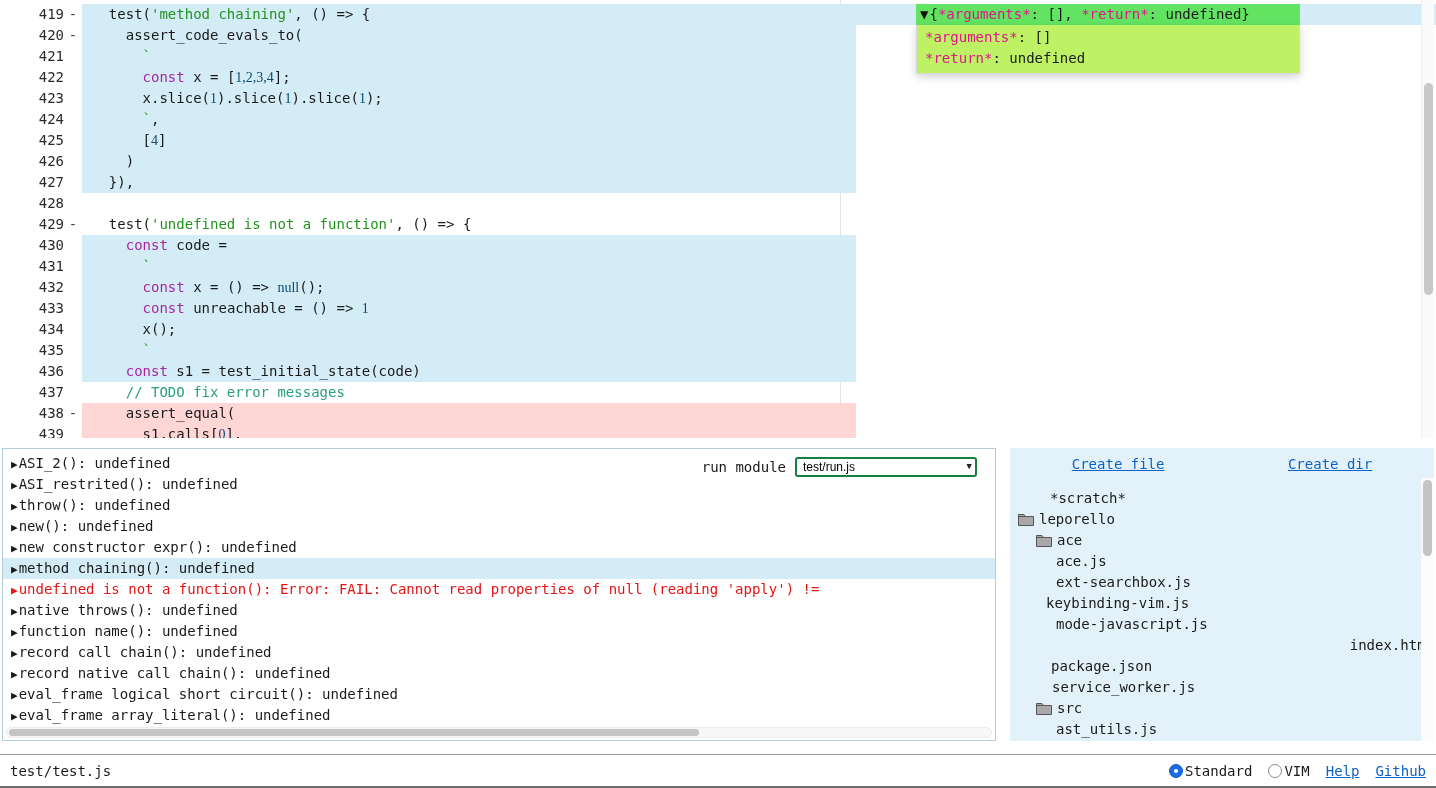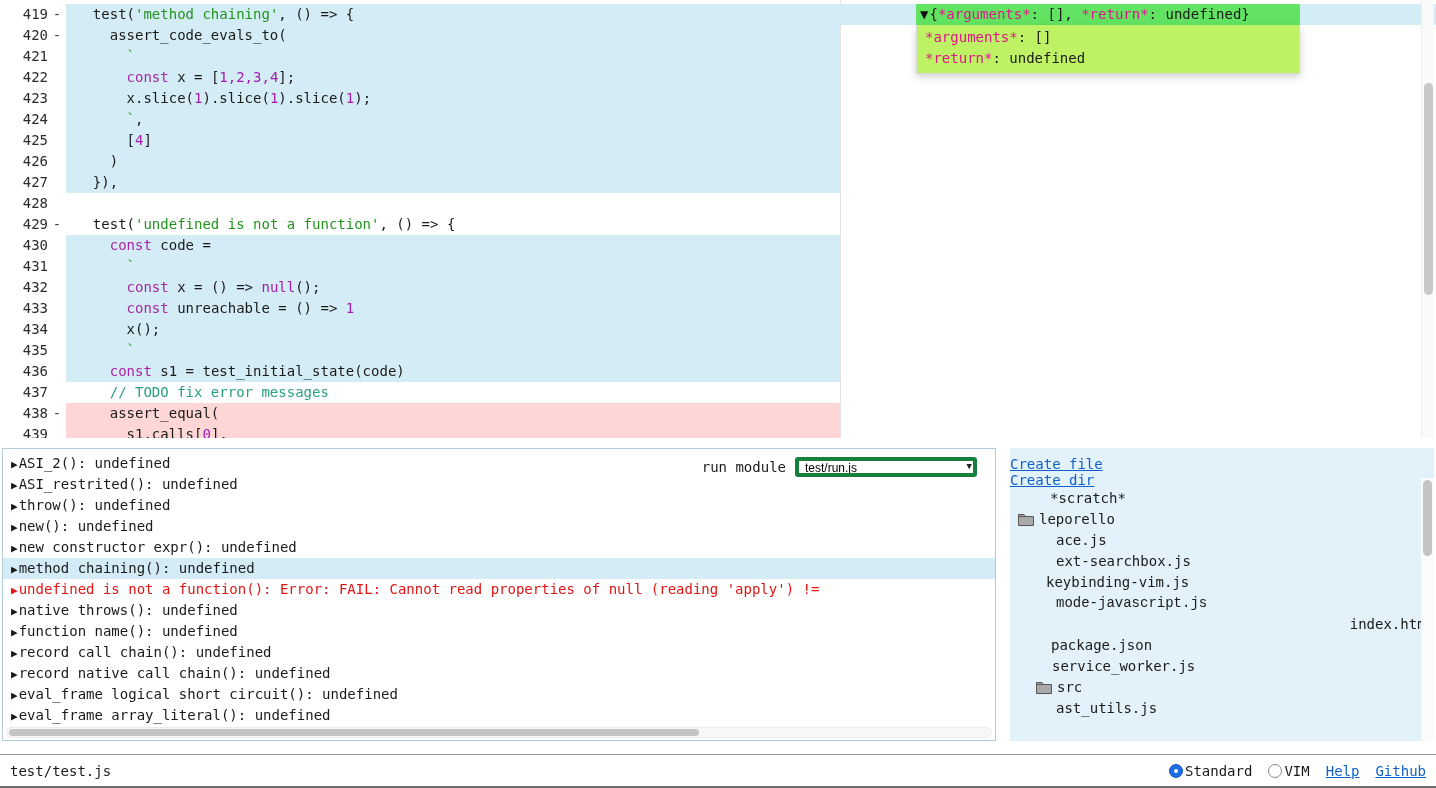--- a/index.html
+++ b/index.html
@@ -2,35 +2,35 @@
 <html><head>
 <meta charset="utf-8">
 <style>
   * { margin:0; padding:0; box-sizing:border-box; }
   html,body { width:1436px; height:788px; background:#fff; overflow:hidden; }
   body { font-family:"DejaVu Sans Mono","Liberation Mono",monospace; font-size:14px; color:#1a1a1a; }
 
   
   .editor { position:relative; height:438px; overflow:hidden; background:#fff; }
   .print-margin { position:absolute; left:840px; top:0; bottom:0; width:1px; background:#e4e4e4; }
-  #editor-lines { position:relative; padding-top:4px; }
+  #editor-lines { position:relative; padding-top:4px;padding-left:16px; }
   .code-row { display:flex; height:21px; line-height:21px; }
   .gutter { width:66px; flex:none; display:flex; background:#fff; position:relative; z-index:2; }
   .gutter .num { width:48px; text-align:right; color:#2b2b2b; }
   .gutter .fold { width:18px; text-align:center; color:#444; cursor:pointer; }
   .code-content { position:relative; flex:1; }
   .hl { position:absolute; top:0; bottom:0; left:0; }
   .hl-blue { width:774px; background:#d4ecf6; }
   .hl-blue-full { right:0; background:#d4ecf6; }
   .hl-pink { width:774px; background:#ffd6d6; }
   .code-text { position:relative; padding-left:10px; white-space:pre; }
   .t-p { color:#1a1a1a; }
   .t-k { color:#a626a4; }
   .t-s { color:#22941e; }
-  .t-n { color:#a21caf; }
+  .t-n { color:#0c4a6e;font-family:Liberation Serif, serif; }
   .t-c { color:#29a080; }
   .t-m { color:#e0168a; }
 
   .tooltip { position:absolute; left:916px; top:4px; width:384px; z-index:5; }
   .tooltip-header { background:#62e462; height:21px; line-height:21px; padding-left:4px; white-space:pre; cursor:pointer; }
   .tooltip-header .ttri { color:#111; margin-right:1px; }
   .tooltip-body { background:#bef264; border:1px solid #d9d9d9; border-top:none; box-shadow:0 3px 8px rgba(0,0,0,.18); padding:2px 0 4px 8px; }
   .tooltip-row { height:21px; line-height:21px; white-space:pre; }
 
   .editor-scrollbar { position:absolute; right:2px; top:0; width:13px; height:438px; background:#fafafa; border-left:1px solid #efefef; z-index:6; }
@@ -39,27 +39,27 @@
   
   .bottom { display:flex; height:293px; margin-top:10px; padding:0 2px; gap:14px; }
   .console-panel { position:relative; width:994px; flex:none; border:1px solid #b0cbdb; background:#fff; overflow:hidden; }
   #console-list { padding-top:4px; }
   .console-row { height:21px; line-height:21px; padding-left:8px; white-space:pre; cursor:pointer; }
   .console-row .tri { display:inline-block; font-size:11px; margin-right:1px; }
   .console-row.selected { background:#d4ecf6; }
   .console-row.error { color:#e31414; }
   .run-module { position:absolute; top:8px; right:18px; display:flex; align-items:center; gap:9px; z-index:3; background:transparent; }
   .select-wrap { position:relative; }
-  .select-wrap select { -webkit-appearance:none; appearance:none; width:182px; height:20px; font:12px "Liberation Sans",sans-serif; border:4px solid #15803d; border-radius:3px; background:#fff; padding:0 20px 0 6px; }
+  .select-wrap select { -webkit-appearance:none; appearance:none; width:182px; height:20px; font:12px "Liberation Sans",sans-serif; border:2px solid #15803d; border-radius:3px; background:#fff; padding:0 20px 0 6px; }
   .select-wrap .chev { position:absolute; right:5px; top:4px; font-size:9px; color:#222; pointer-events:none; }
   .h-scrollbar { position:absolute; left:3px; right:3px; bottom:2px; height:11px; background:#f7f7f7; border:1px solid #ececec; border-radius:6px; }
   .h-scrollbar .thumb { position:absolute; left:2px; top:1px; height:7px; width:690px; background:#c4c4c4; border-radius:4px; }
 
   .files-panel { position:relative; flex:1; background:#e3f1fa; overflow:hidden; }
-  .files-header { display:flex; justify-content:space-around; padding-top:8px; height:30px;flex-direction:column; }
+  .files-header { display:flex; justify-content:space-around; padding-top:8px; height:30px; }
   a.link { color:#0d62c9; text-decoration:underline; cursor:pointer; }
   #file-tree { padding-top:10px; }
   .file-row { height:21px; line-height:21px; display:flex; align-items:center; white-space:pre; cursor:pointer; }
   .file-row .ficon { display:inline-flex; margin-right:5px; }
   .v-scrollbar { position:absolute; right:0; top:30px; bottom:0; width:13px; background:#fbfbfb; }
   .v-scrollbar .thumb { position:absolute; left:2px; top:2px; width:9px; height:76px; background:#c4c4c4; border-radius:5px; }
 
   
   .status-bar { margin-top:13px; height:34px; border-top:1px solid #9a9a9a; border-bottom:2px solid #6e6e6e; background:#fff; display:flex; align-items:center; justify-content:space-between; padding:0 10px; }
   .status-right { display:flex; align-items:center; gap:16px; }
@@ -330,24 +330,28 @@
     <div class="files-header">
       <a class="link">Create file</a>
       <a class="link">Create dir</a>
     </div>
     <div id="file-tree">
         <div class="file-row" style="padding-left: 40px;"><span>*scratch*</span></div>
         <div class="file-row" style="padding-left: 8px;"><span class="ficon"><svg width="16" height="13" viewBox="0 0 16 13">
               <path d="M0.5 1.5 L6 1.5 L7.5 3.5 L15.5 3.5 L15.5 12.5 L0.5 12.5 Z" fill="#a9a9a9" stroke="#565656"></path>
               <path d="M0.5 3.5 L7.5 3.5" stroke="#565656" fill="none"></path>
             </svg></span><span>leporello</span></div>
+        <div class="file-row" style="padding-left: 26px;"><span class="ficon"><svg width="16" height="13" viewBox="0 0 16 13">
+              <path d="M0.5 1.5 L6 1.5 L7.5 3.5 L15.5 3.5 L15.5 12.5 L0.5 12.5 Z" fill="#a9a9a9" stroke="#565656"></path>
+              <path d="M0.5 3.5 L7.5 3.5" stroke="#565656" fill="none"></path>
+            </svg></span><span>ace</span></div>
         <div class="file-row" style="padding-left: 46px;"><span>ace.js</span></div>
         <div class="file-row" style="padding-left: 46px;"><span>ext-searchbox.js</span></div>
         <div class="file-row" style="padding-left: 36px;"><span>keybinding-vim.js</span></div>
-        <div class="file-row" style="padding-left: 46px; font-family: Liberation Mono, monospace;"><span>mode-javascript.js</span></div>
+        <div class="file-row" style="padding-left: 46px;"><span>mode-javascript.js</span></div>
         <div class="file-row" style="padding-left: 29px; justify-content: flex-end;"><span>index.html</span></div>
         <div class="file-row" style="padding-left: 41px;"><span>package.json</span></div>
         <div class="file-row" style="padding-left: 42px;"><span>service_worker.js</span></div>
         <div class="file-row" style="padding-left: 26px;"><span class="ficon"><svg width="16" height="13" viewBox="0 0 16 13">
               <path d="M0.5 1.5 L6 1.5 L7.5 3.5 L15.5 3.5 L15.5 12.5 L0.5 12.5 Z" fill="#a9a9a9" stroke="#565656"></path>
               <path d="M0.5 3.5 L7.5 3.5" stroke="#565656" fill="none"></path>
             </svg></span><span>src</span></div>
         <div class="file-row" style="padding-left: 46px;"><span>ast_utils.js</span></div>
       </div>
     <div class="v-scrollbar">

